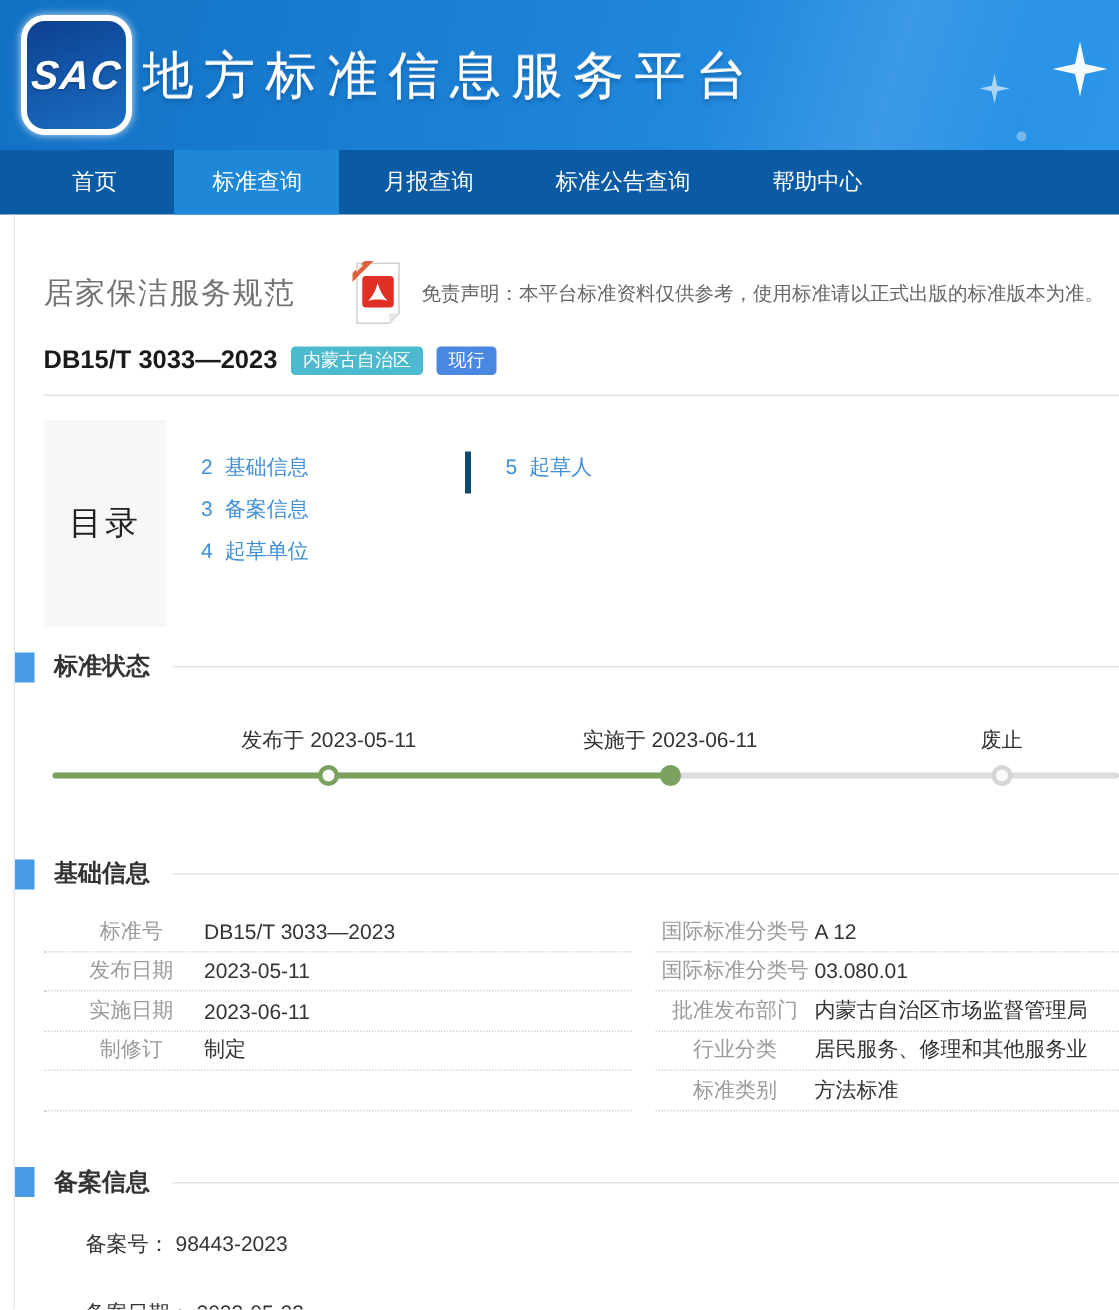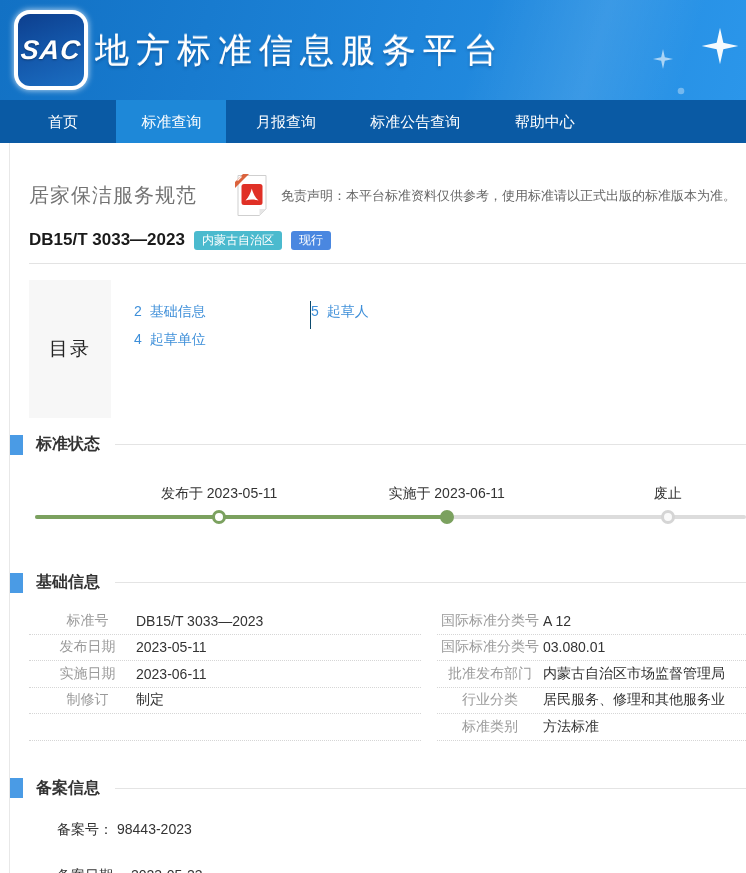--- a/index.html
+++ b/index.html
@@ -46,24 +46,24 @@
   .badge { margin-left:9px; color:#fff; font-size:12px; line-height:19px; padding:0 8px;
     border-radius:3px; display:inline-block; }
   .badge-region { background:#4bbace; }
   .badge-status { background:#4a87e0; }
 
   .title-divider { border-bottom:1px solid #e3e3e3; margin-top:13px; }
 
   
   .toc { display:flex; margin-top:16px; align-items:flex-start; }
   .toc-label { width:82px; height:138px; background:#f7f7f7; display:flex;
-    align-items:center; justify-content:center; font-size:19px; color:#222; letter-spacing:2px; }
+    align-items:center; justify-content:center; font-size:22px; color:#222; letter-spacing:2px; }
   .toc-col { list-style:none; padding-top:21px; }
   .toc-col.c1 { margin-left:23px; width:176px; }
-  .toc-col.c2 { border-left:1px solid #0c4a6e; margin-top:21px; padding-top:0; }
+  .toc-col.c2 { border-left:4px solid #0c4a6e; padding-left:23px; margin-top:21px; padding-top:0; }
   .toc-col li { height:28px; line-height:20px; }
   .toc-link { color:#3e8fd9; font-size:14px; text-decoration:none; cursor:pointer; }
   .toc-link .n { margin-right:8px; }
 
   
   .section-header { display:flex; align-items:center; margin-left:-19px; }
   .section-marker { width:13px; height:20px; background:#4a9be5; flex:0 0 auto; }
   .section-title { margin-left:13px; font-size:16px; font-weight:bold; color:#333; }
   .section-line { flex:1; height:1px; background:#e4e4e4; margin-left:15px; }
 
@@ -158,20 +158,23 @@
 
   <div class="title-divider"></div>
 
   <div class="toc">
     <div class="toc-label">目录</div>
     <ul class="toc-col c1">
       <li>
         <a class="toc-link"><span class="n">2</span><span>基础信息</span></a>
       </li>
       <li>
+        <a class="toc-link"><span class="n">3</span><span>备案信息</span></a>
+      </li>
+      <li>
         <a class="toc-link"><span class="n">4</span><span>起草单位</span></a>
       </li>
     </ul>
     <ul class="toc-col c2">
       <li>
         <a class="toc-link"><span class="n">5</span><span>起草人</span></a>
       </li>
     </ul>
   </div>
 

